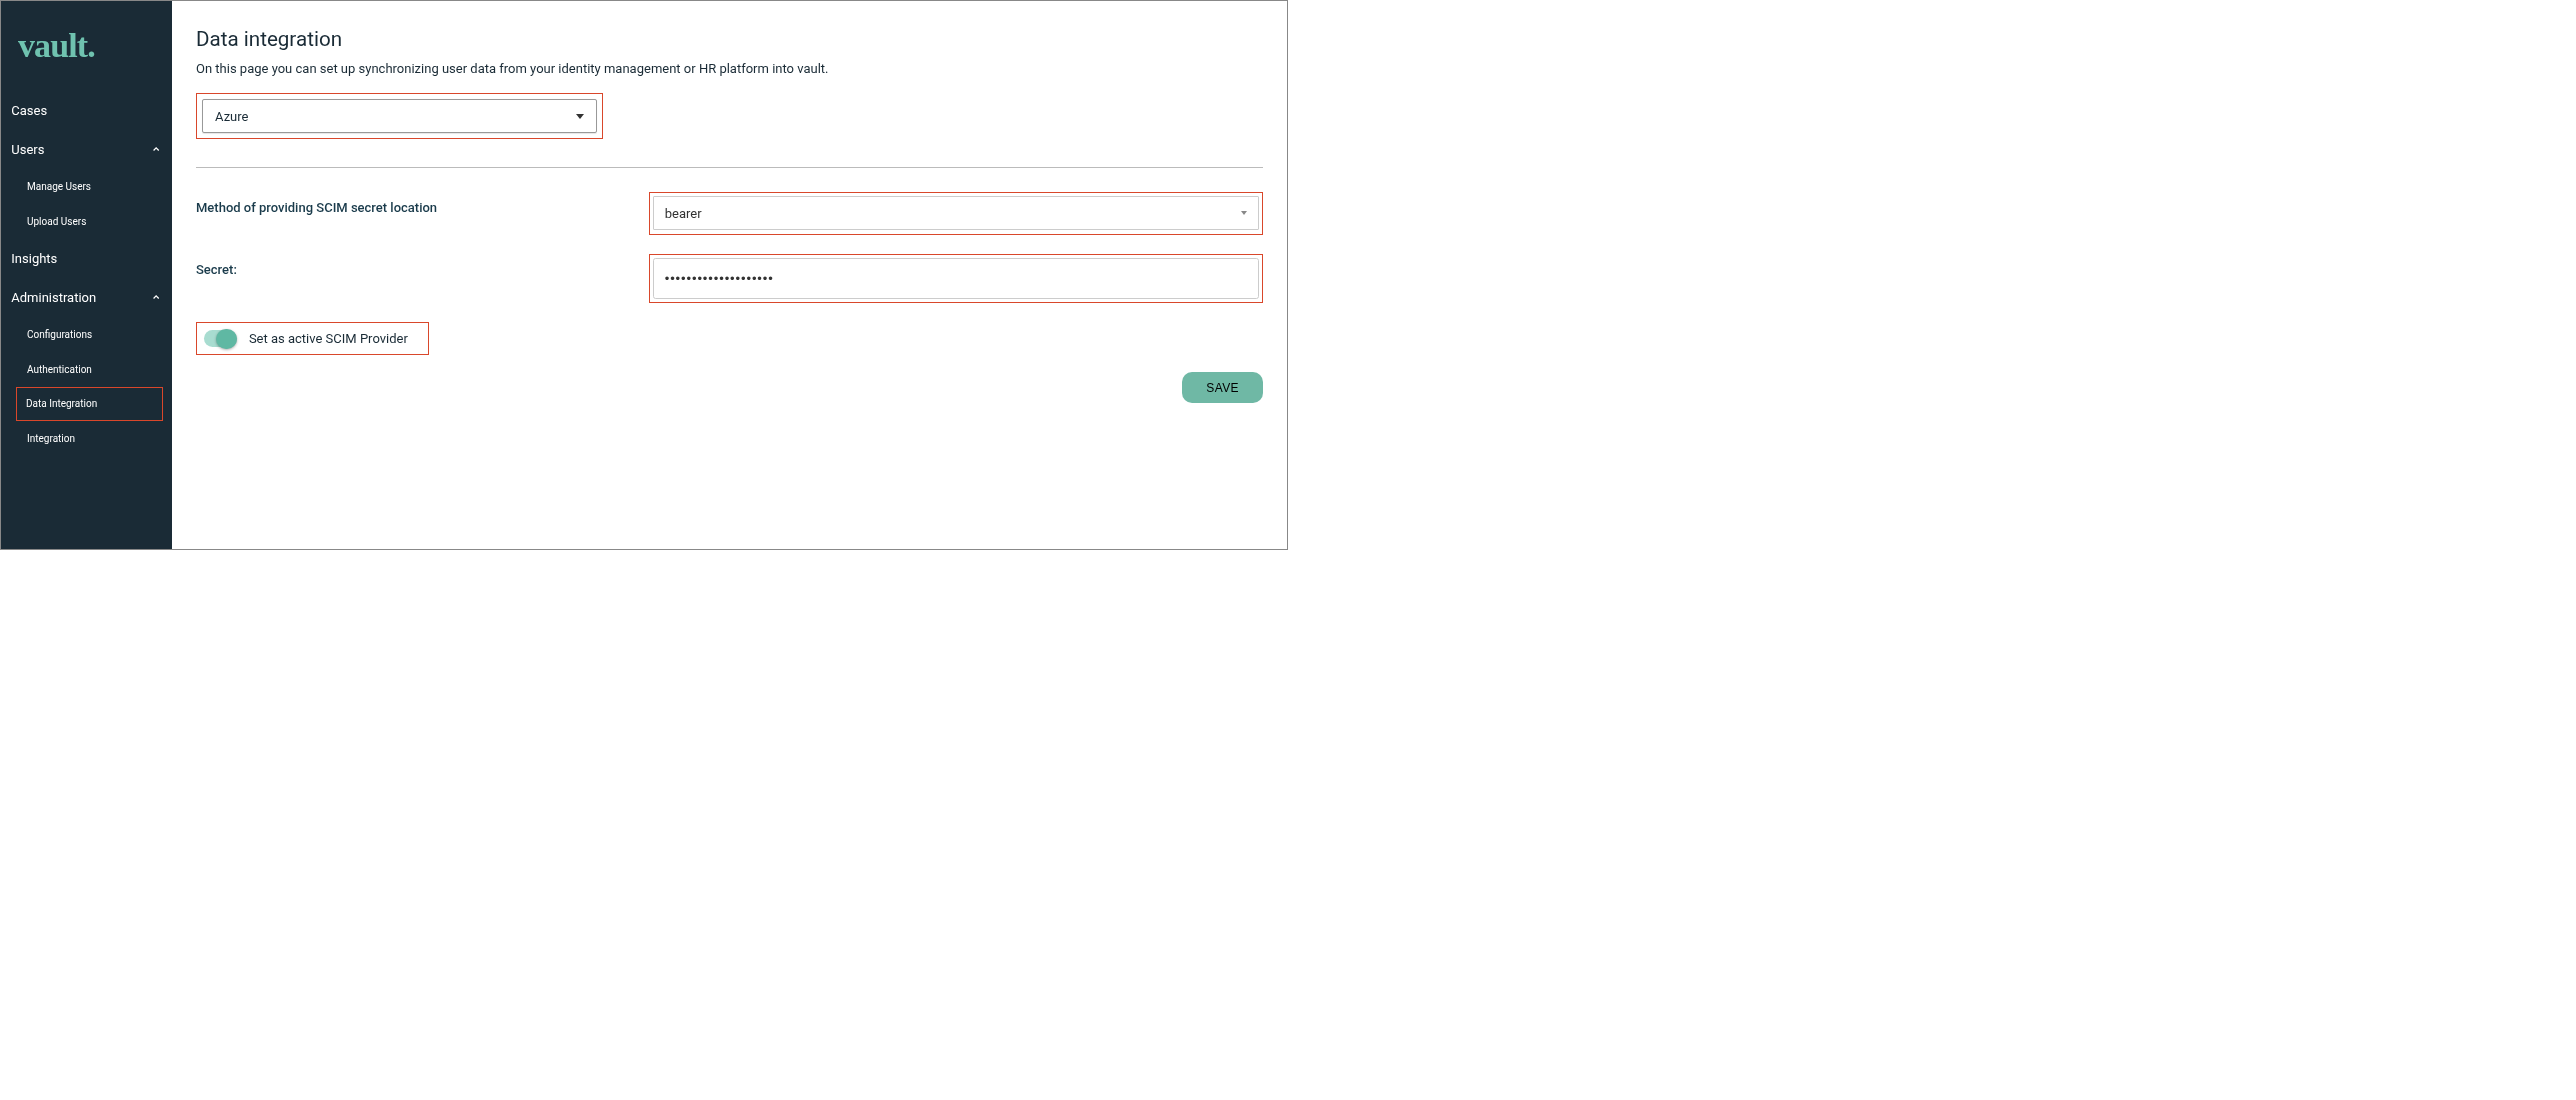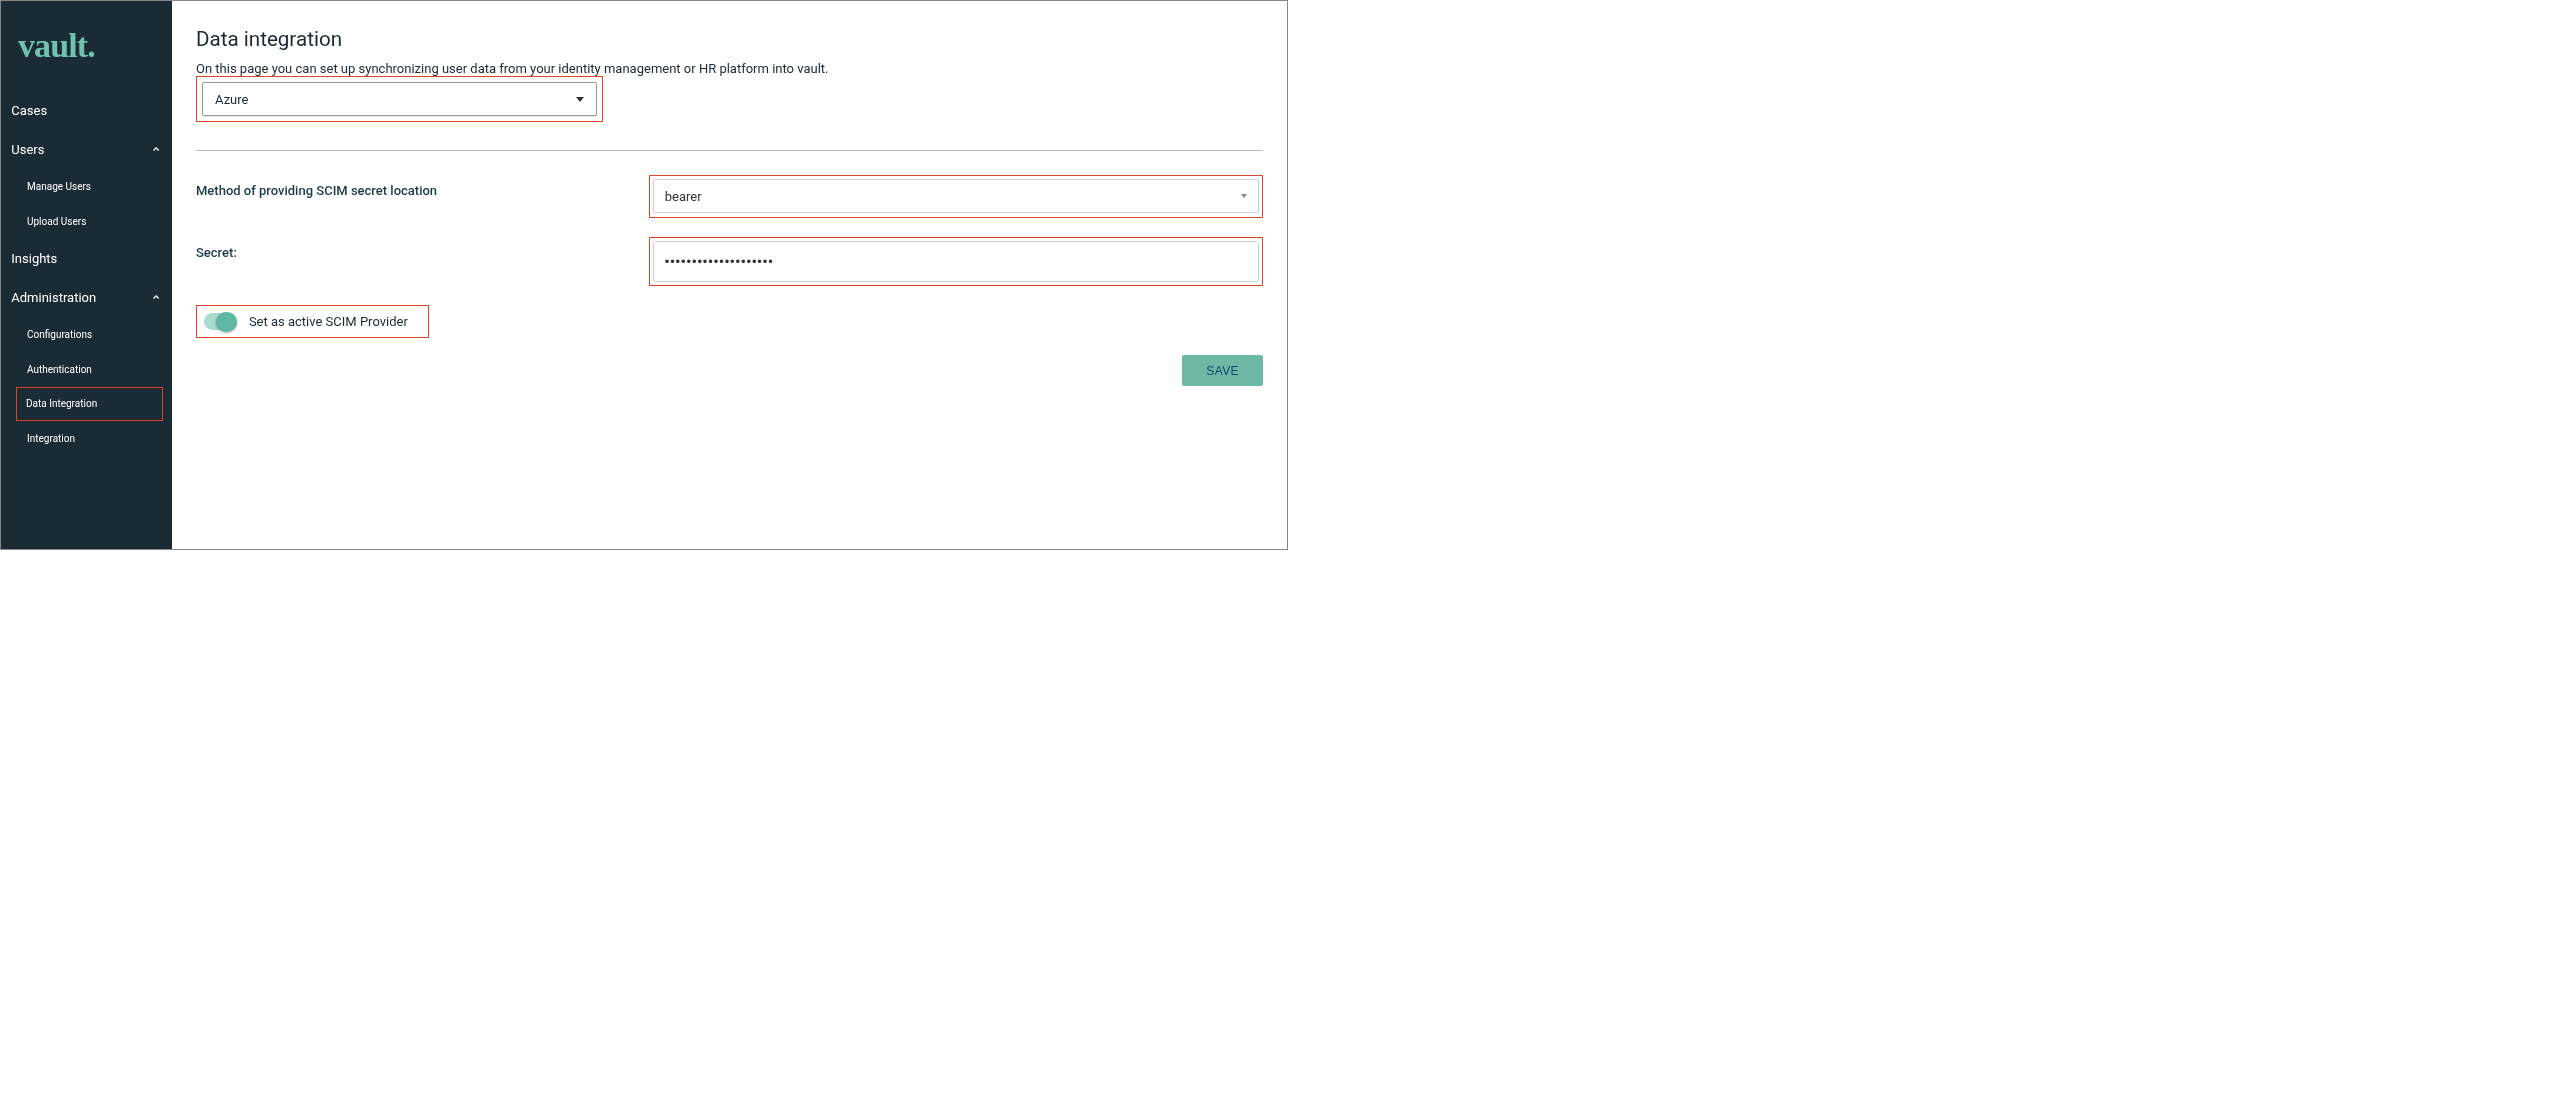--- a/index.html
+++ b/index.html
@@ -66,20 +66,21 @@
     }
     .page-title {
       font-size: 20.6px;
       font-weight: 400;
       color: #1a2b36;
       margin-bottom: 10.3px;
     }
     .page-desc {
       font-size: 13px;
       color: #1a2b36;
+      margin-bottom: 17px;
     }
     .highlight-box {
       border: 0.9px solid #d9472b;
       padding: 5.1px;
       display: inline-block;
       margin-bottom: 17px;
     }
     .select-box {
       width: 395px;
       height: 34px;
@@ -173,23 +174,23 @@
       font-size: 13px;
       color: #1a2b36;
     }
     .save-row {
       display: flex;
       justify-content: flex-end;
       margin-top: 17px;
     }
     .save-btn {
       background: #6fb8a5;
-      color: #0c4a6e;
+      color: #000000;
       border: none;
-      border-radius: 2px;
+      border-radius: 10px;
       padding: 8.6px 24px;
       font-size: 12px;
       font-weight: 500;
       cursor: pointer;
       letter-spacing: 0.4px;
     }
     .caret-down {
       width: 0;
       height: 0;
       border-left: 4.3px solid transparent;

